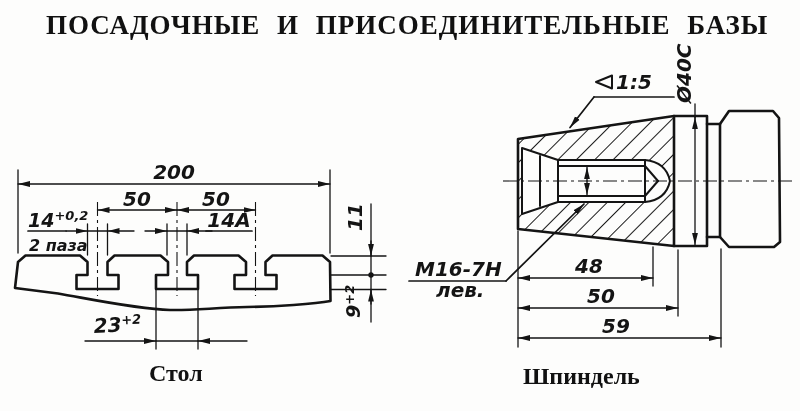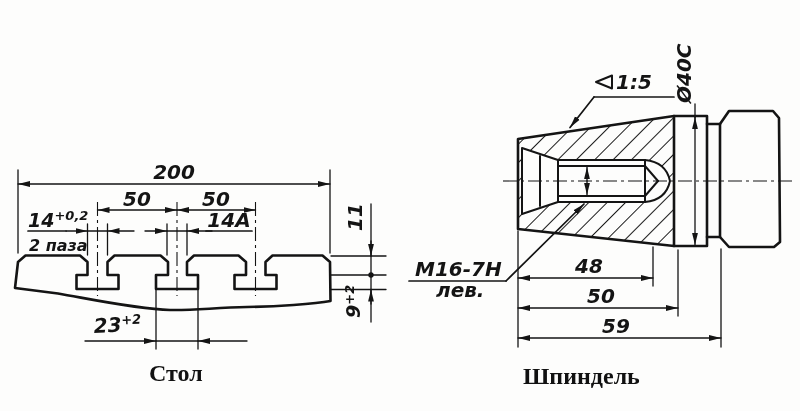--- a/index.html
+++ b/index.html
@@ -17,20 +17,21 @@
   .dim{font-family:"DejaVu Sans",sans-serif;font-style:italic;font-weight:bold;
        font-size:20px;fill:#141414;}
   .dim-s{font-size:16px;}
   .sup{font-size:13px;}
   .cap{font-family:"Liberation Serif",serif;font-weight:700;font-size:24px;fill:#111;}
 </style>
 </head>
 <body>
 
 <div class="page">
+  <h1 class="title">ПОСАДОЧНЫЕ И ПРИСОЕДИНИТЕЛЬНЫЕ БАЗЫ</h1>
 
   <svg width="800" height="411" viewBox="0 0 800 411">
     <defs>
       <marker id="ah" viewBox="0 0 12 7" refX="12" refY="3.5" markerWidth="12" markerHeight="7" orient="auto-start-reverse" markerUnits="userSpaceOnUse">
         <path d="M12,3.5 L0,0.6 L0,6.4 Z" fill="#141414"></path>
       </marker>
       <pattern id="hatchT" patternUnits="userSpaceOnUse" width="10" height="10" patternTransform="rotate(45)">
         <line x1="0" y1="0" x2="0" y2="10" stroke="#1a1a1a" stroke-width="2.1"></line>
       </pattern>
       <pattern id="hatchS" patternUnits="userSpaceOnUse" width="13" height="13" patternTransform="rotate(45)">

